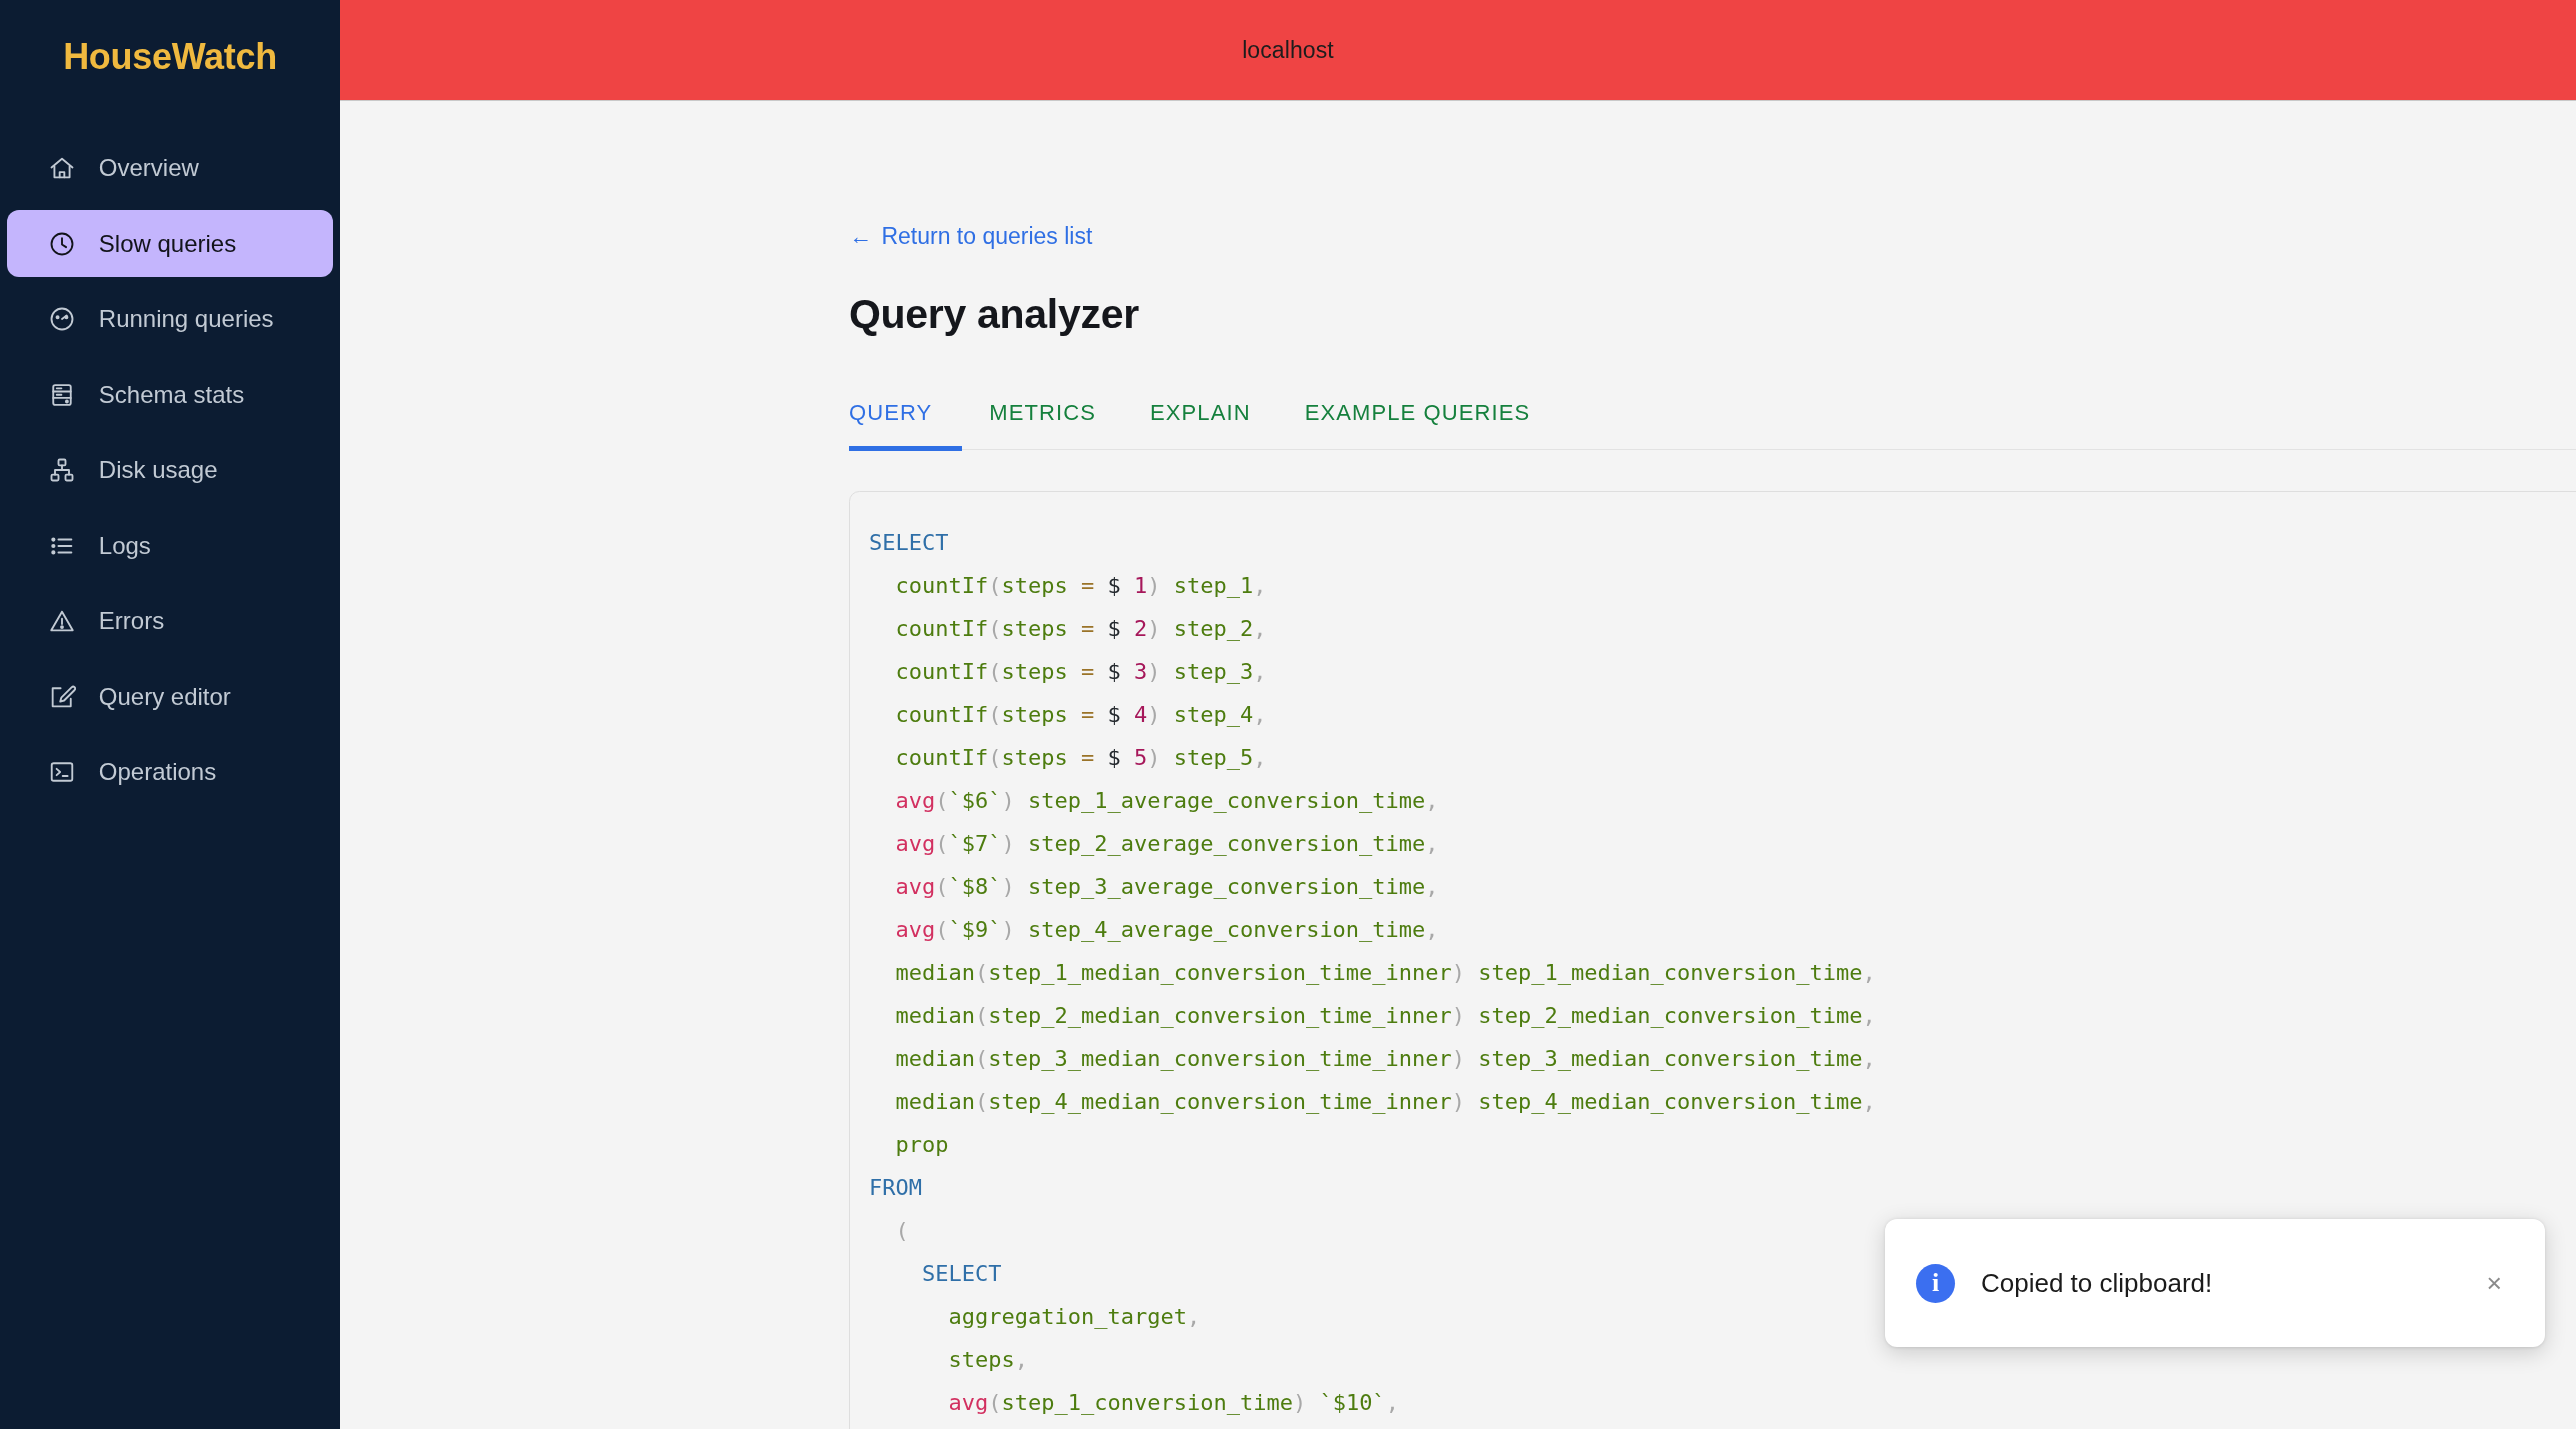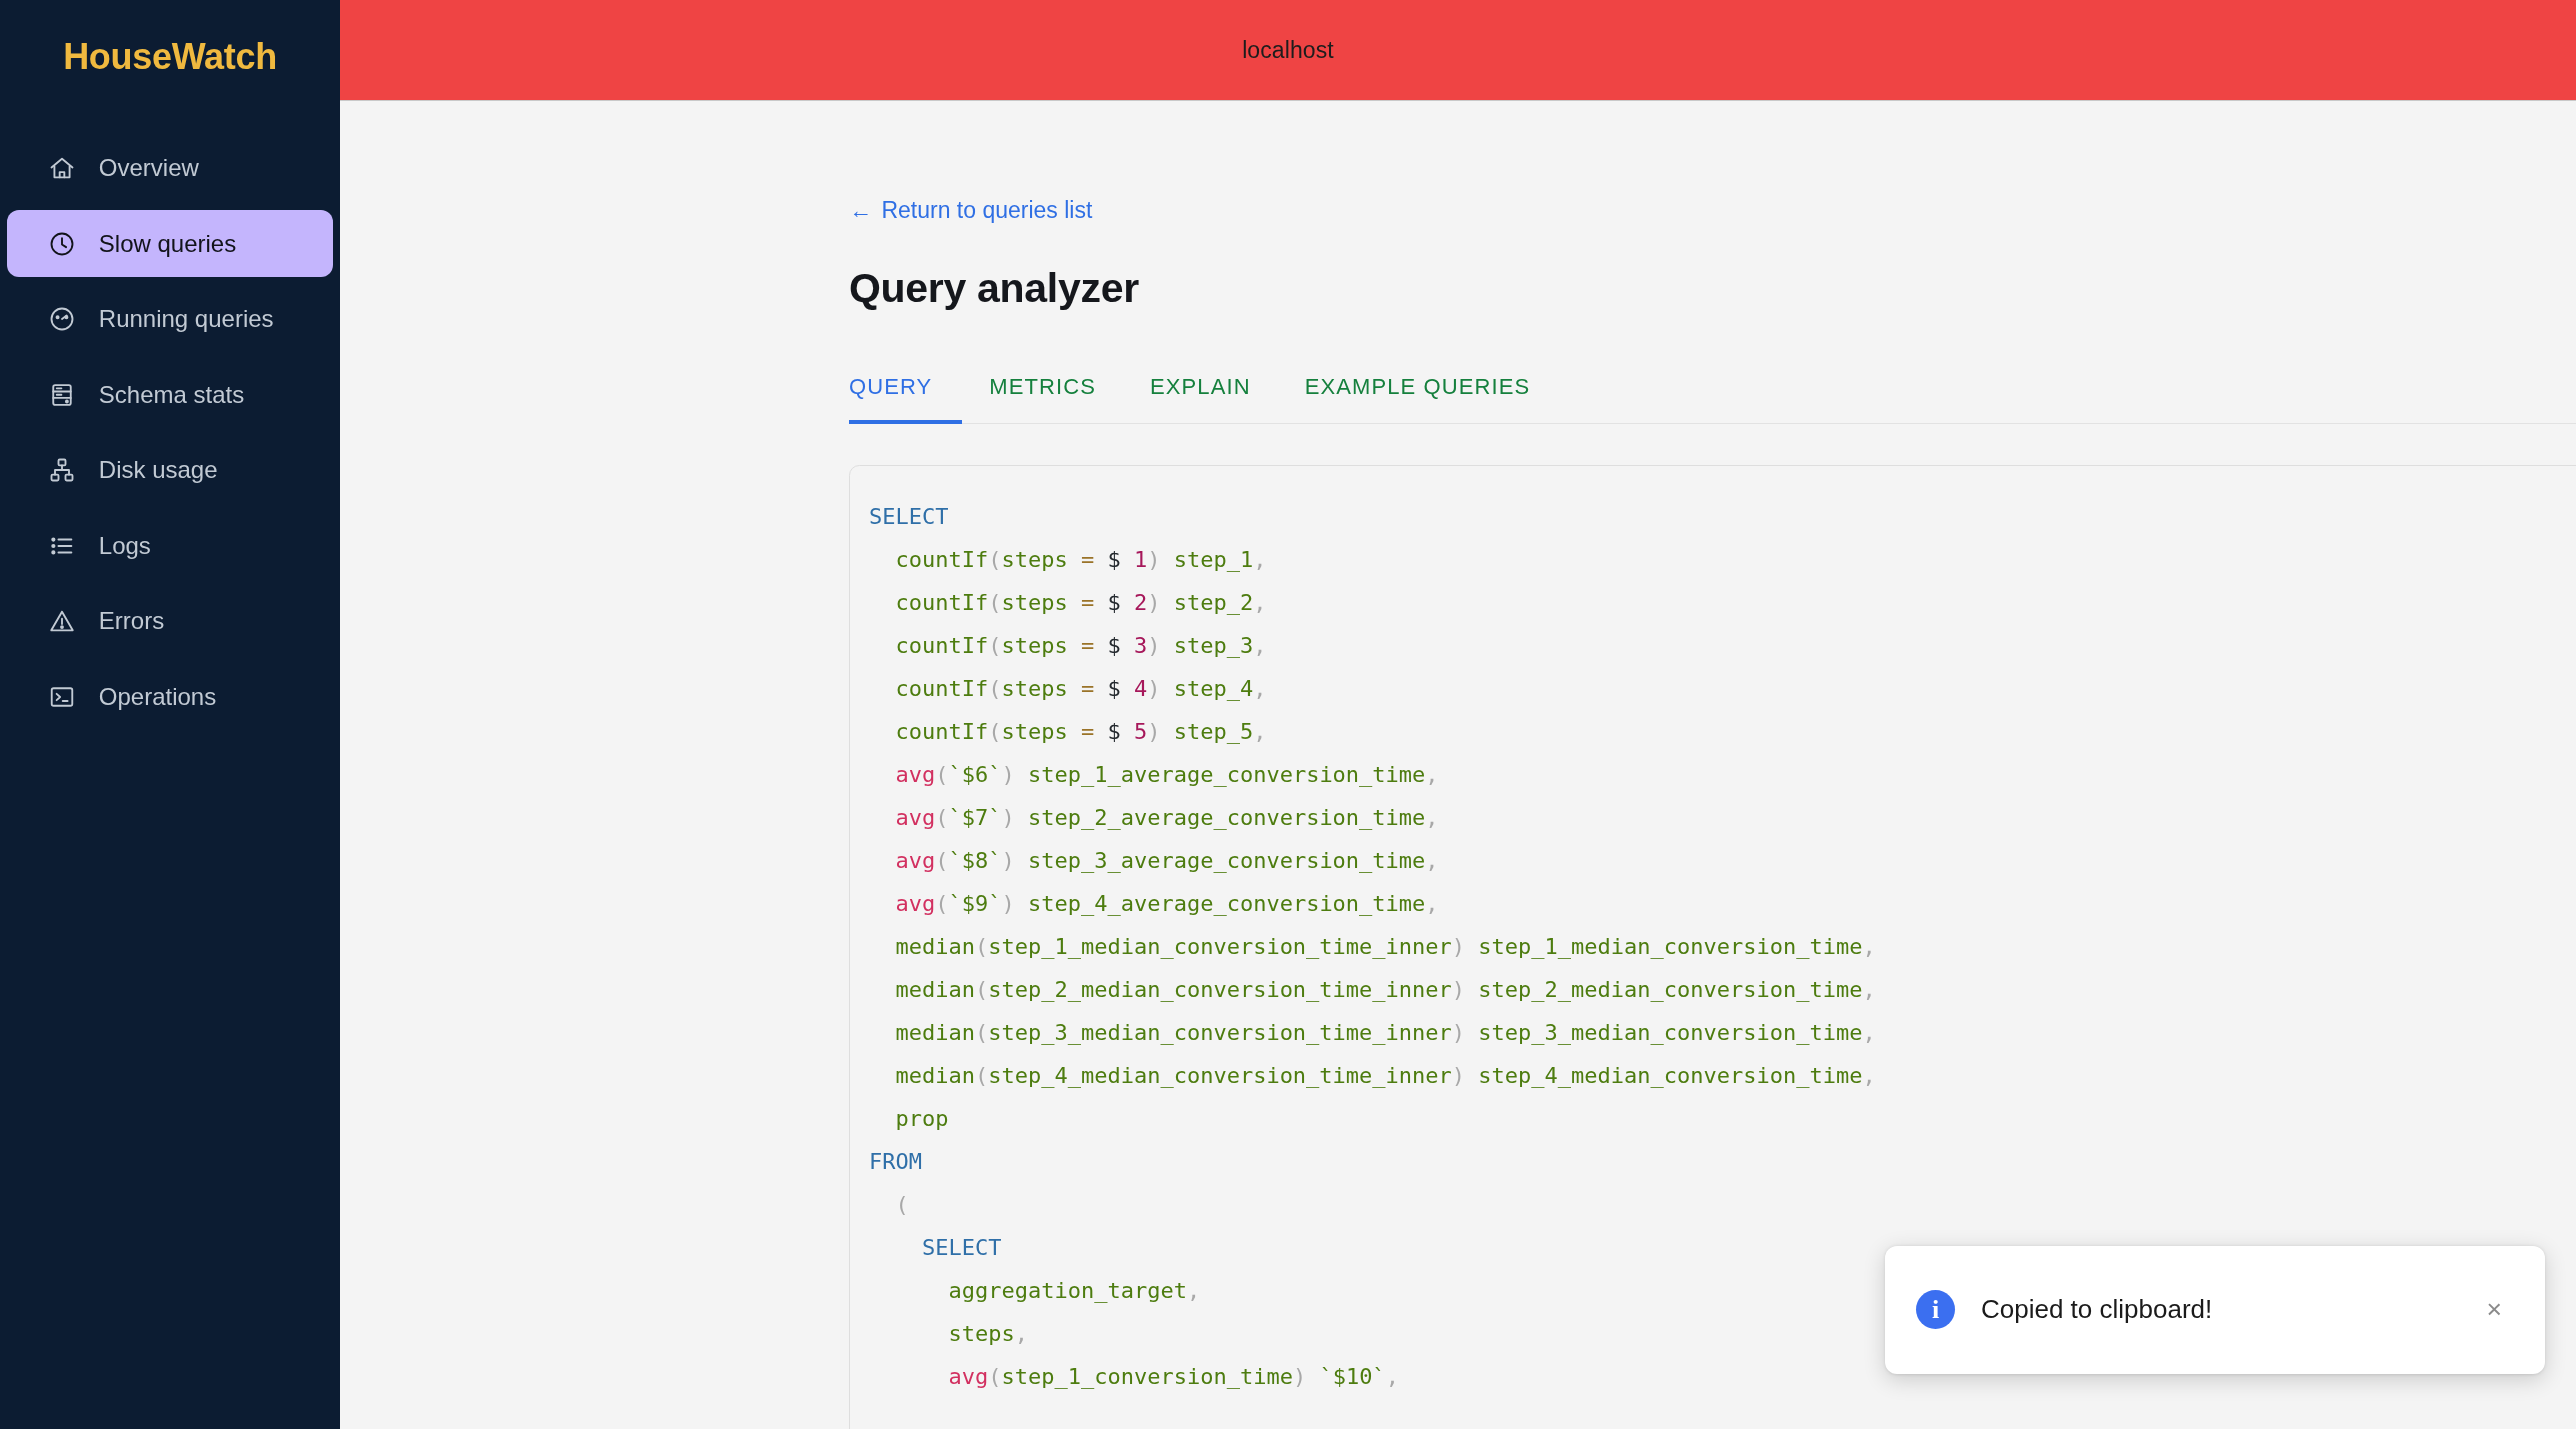--- a/index.html
+++ b/index.html
@@ -36,21 +36,20 @@
     font-size: 23px;
     color: #1d1d1d;
     letter-spacing: 0.1px;
   }
 
   .body-row {
     flex: 1 1 auto;
     display: flex;
     min-height: 0;
     position: relative;
-    align-items: center;
   }
 
   
   .sidebar {
     width: 340px;
     flex: 0 0 340px;
     background: #0c1c32;
     color: #c4ccd6;
     position: absolute;
     top: -101px;
@@ -311,20 +310,29 @@
           </div>
           <div class="nav-item">
             <span class="nav-ico">
               <svg viewBox="0 0 24 24" fill="none" stroke-width="1.6" stroke-linecap="round" stroke-linejoin="round">
                 <path d="M12 4L2.8 20h18.4L12 4z"></path>
                 <path d="M12 10v4.6"></path>
                 <circle cx="12" cy="17.2" r="0.85" fill="currentColor" stroke="none"></circle>
               </svg>
             </span>
             <span>Errors</span>
+          </div>
+          <div class="nav-item">
+            <span class="nav-ico">
+              <svg viewBox="0 0 24 24" fill="none" stroke-width="1.6" stroke-linecap="round" stroke-linejoin="round">
+                <path d="M19.5 13.5V20H4V4.5h6.8"></path>
+                <path d="M20.4 3.6l-9 9-.9 3.3 3.3-.9 9-9a1.7 1.7 0 0 0-2.4-2.4z"></path>
+              </svg>
+            </span>
+            <span>Query editor</span>
           </div>
           <div class="nav-item">
             <span class="nav-ico">
               <svg viewBox="0 0 24 24" fill="none" stroke-width="1.6" stroke-linecap="round" stroke-linejoin="round">
                 <rect x="3.2" y="4.5" width="17.6" height="15" rx="1.6"></rect>
                 <path d="M7.4 9.3l3 2.7-3 2.7"></path>
                 <path d="M12.6 15.4h4.2"></path>
               </svg>
             </span>
             <span>Operations</span>

